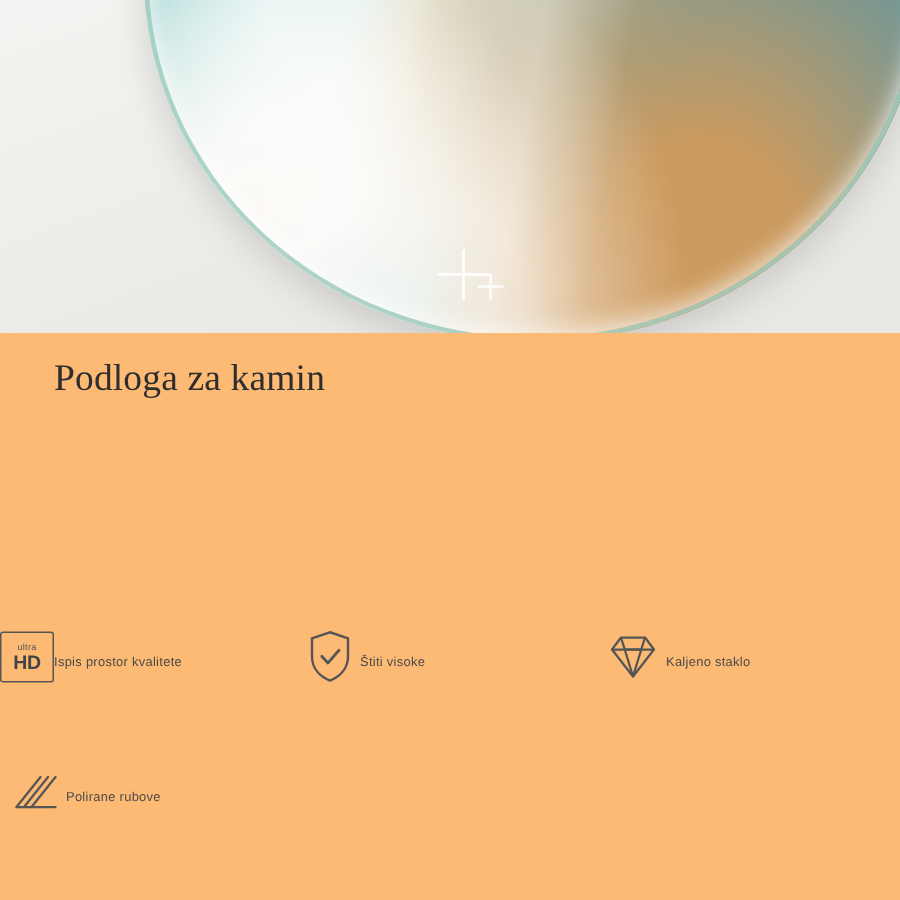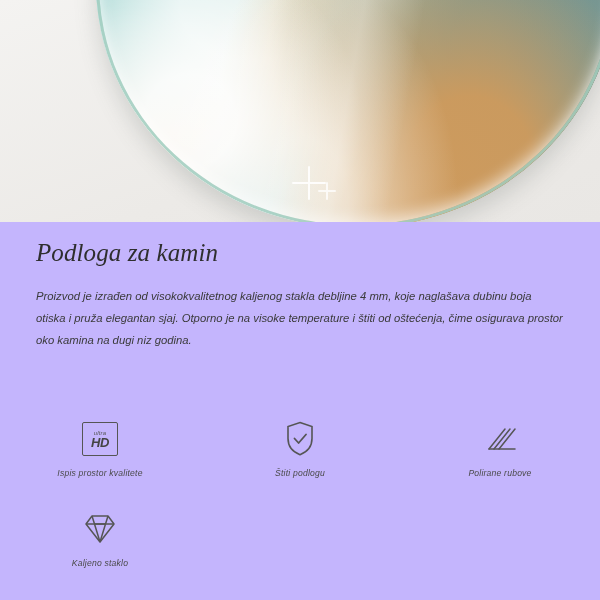--- a/index.html
+++ b/index.html
@@ -10,23 +10,22 @@
     width: 600px;
     height: 600px;
     background: #ffffff;
     font-family: "Liberation Sans", sans-serif;
     overflow: hidden;
   }
   .page {
     position: relative;
     width: 600px;
     height: 600px;
-    background: #c4b5fd;
-    overflow: hidden;
-    font-style: italic;
+    background: #fdba74;
+    overflow: hidden;
   }
 
   
   .hero {
     position: absolute;
     left: 0;
     top: 0;
     width: 600px;
     height: 222px;
     overflow: hidden;
@@ -130,23 +129,22 @@
     left: 0;
     top: 398px;
     width: 600px;
     display: grid;
     grid-template-columns: repeat(3, 1fr);
     grid-auto-rows: 80px;
     row-gap: 10px;
   }
   .feature {
     display: flex;
-    flex-direction: column;
     align-items: center;
-    justify-content: flex-end;
+    justify-content: flex-start;
   }
   .feature-ico {
     height: 46px;
     display: flex;
     align-items: center;
     justify-content: center;
   }
   .feature-label {
     margin-top: 6px;
     font-size: 8.6px;
@@ -181,21 +179,20 @@
       <div class="board-edge"></div>
     </div>
     <div class="sparkle s1"></div>
     <div class="sparkle s2"></div>
   </div>
 
   <div class="content">
     <h1 class="headline">
       <span>Podloga za kamin</span>
     </h1>
-    <p class="body-copy">Proizvod je izrađen od visokokvalitetnog kaljenog stakla debljine 4 mm, koje naglašava dubinu boja otiska i pruža elegantan sjaj. Otporno je na visoke temperature i štiti od oštećenja, čime osigurava prostor oko kamina na dugi niz godina.</p>
   </div>
 
   <div class="features">
 
 
     <div class="feature">
       <div class="feature-ico">
         <div class="hd-badge">
           <span class="t1">ultra</span>
           <span class="t2">HD</span>
@@ -204,47 +201,47 @@
       <div class="feature-label">Ispis prostor kvalitete</div>
     </div>
 
     <div class="feature">
       <div class="feature-ico">
         <svg width="40" height="44" viewBox="0 0 40 44">
           <path d="M20 5.5 32 9.5v12c0 8.2-5.4 13.6-12 16.2-6.6-2.6-12-8-12-16.2v-12z" fill="none" stroke="#555" stroke-width="1.6"></path>
           <path d="M14.5 21.5 18.6 26 26 17.5" fill="none" stroke="#555" stroke-width="1.8" stroke-linecap="round" stroke-linejoin="round"></path>
         </svg>
       </div>
-      <div class="feature-label">Štiti podlogu</div>
-    </div>
-
-    <div class="feature">
-      <div class="feature-ico">
-        <svg width="44" height="40" viewBox="0 0 44 40">
-          <g fill="none" stroke="#555" stroke-width="1.5" stroke-linecap="round">
-            <path d="M11 30 27 10"></path>
-            <path d="M16 30 32 10"></path>
-            <path d="M21 30 37 10"></path>
-            <path d="M11 30h26"></path>
-          </g>
-        </svg>
-      </div>
-      <div class="feature-label">Polirane rubove</div>
+      <div class="feature-label">Štiti visoke</div>
     </div>
 
     <div class="feature">
       <div class="feature-ico">
         <svg width="44" height="40" viewBox="0 0 44 40">
           <g fill="none" stroke="#555" stroke-width="1.5" stroke-linejoin="round">
             <path d="M8 15 14 7h16l6 8-14 18z"></path>
             <path d="M8 15h28"></path>
             <path d="M14 7l2.5 8L22 33"></path>
             <path d="M30 7l-2.5 8L22 33"></path>
             <path d="M16.5 15h11"></path>
           </g>
         </svg>
       </div>
       <div class="feature-label">Kaljeno staklo</div>
     </div>
 
+    <div class="feature">
+      <div class="feature-ico">
+        <svg width="44" height="40" viewBox="0 0 44 40">
+          <g fill="none" stroke="#555" stroke-width="1.5" stroke-linecap="round">
+            <path d="M11 30 27 10"></path>
+            <path d="M16 30 32 10"></path>
+            <path d="M21 30 37 10"></path>
+            <path d="M11 30h26"></path>
+          </g>
+        </svg>
+      </div>
+      <div class="feature-label">Polirane rubove</div>
+    </div>
+
 
   </div>
 </div>
 
 </body></html>

